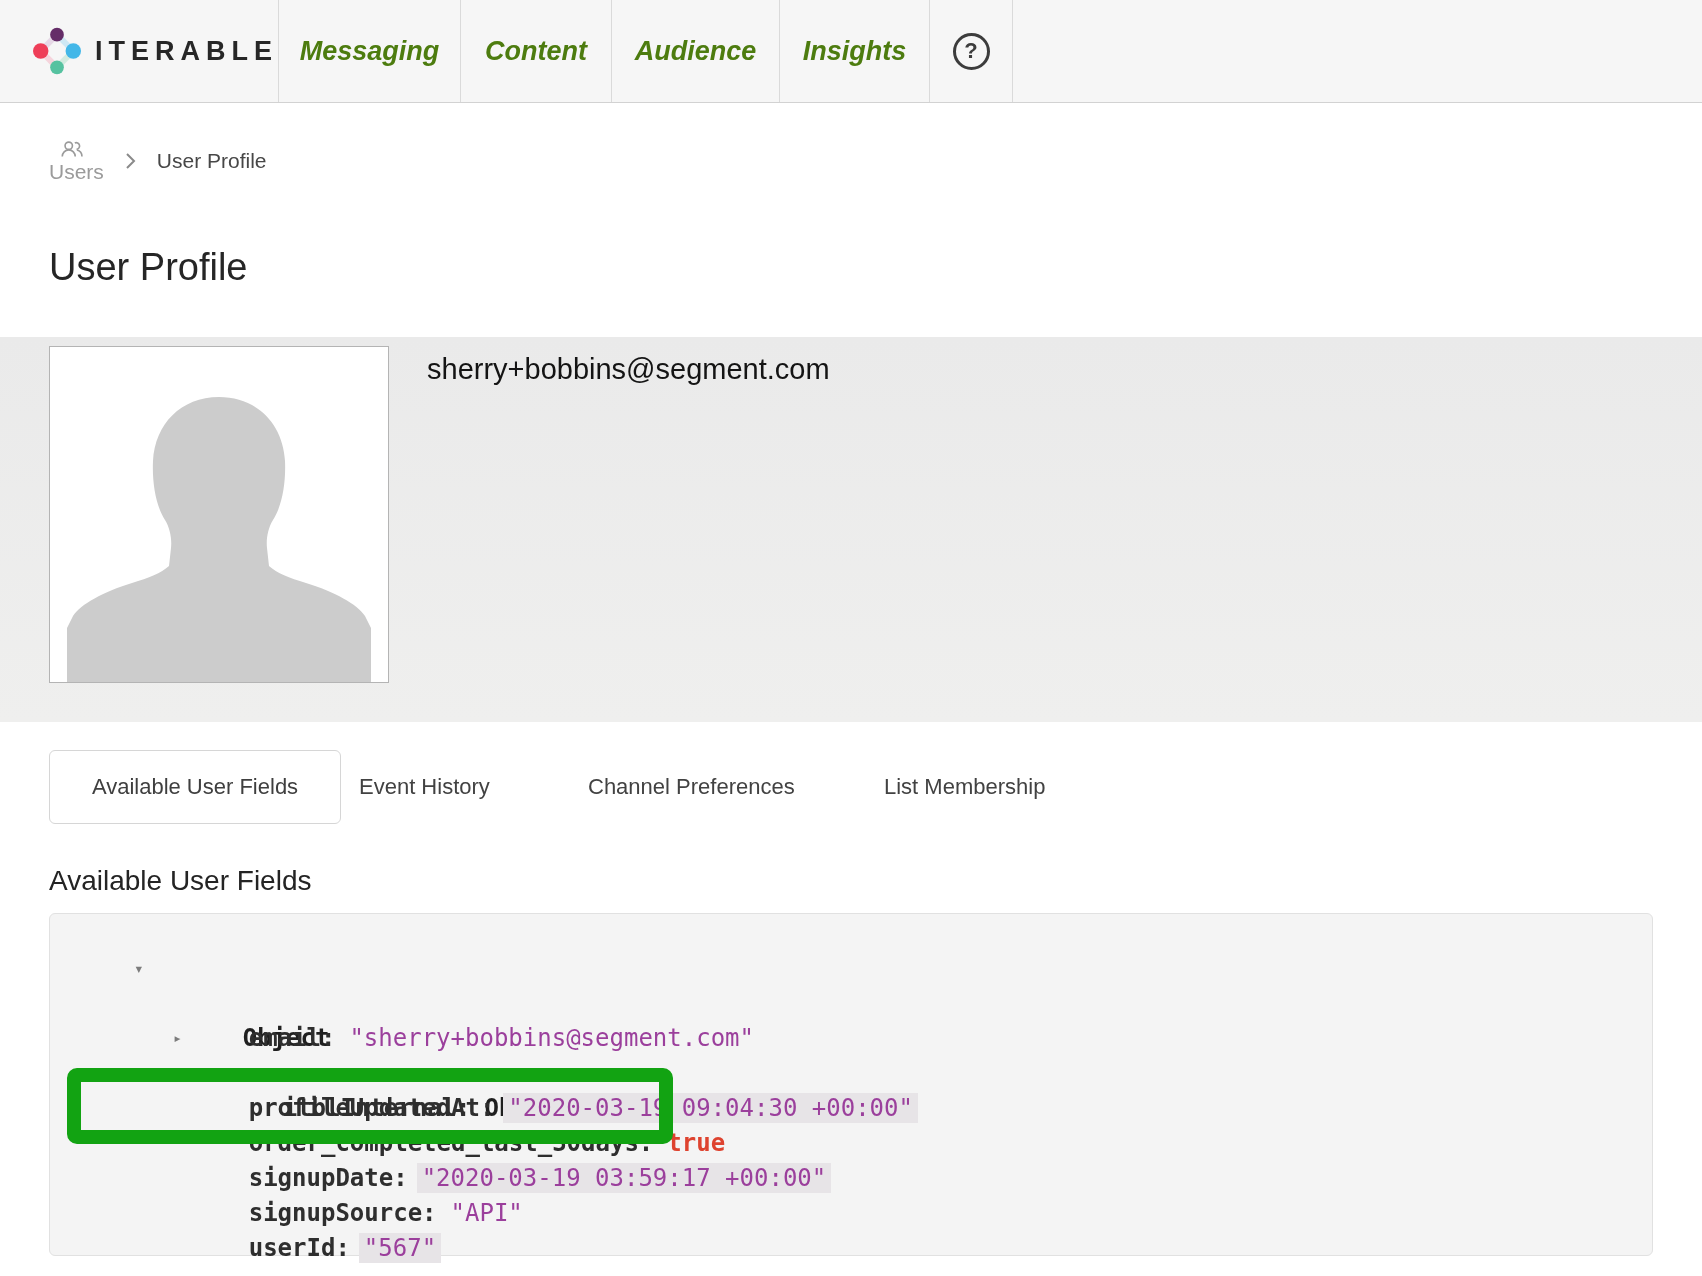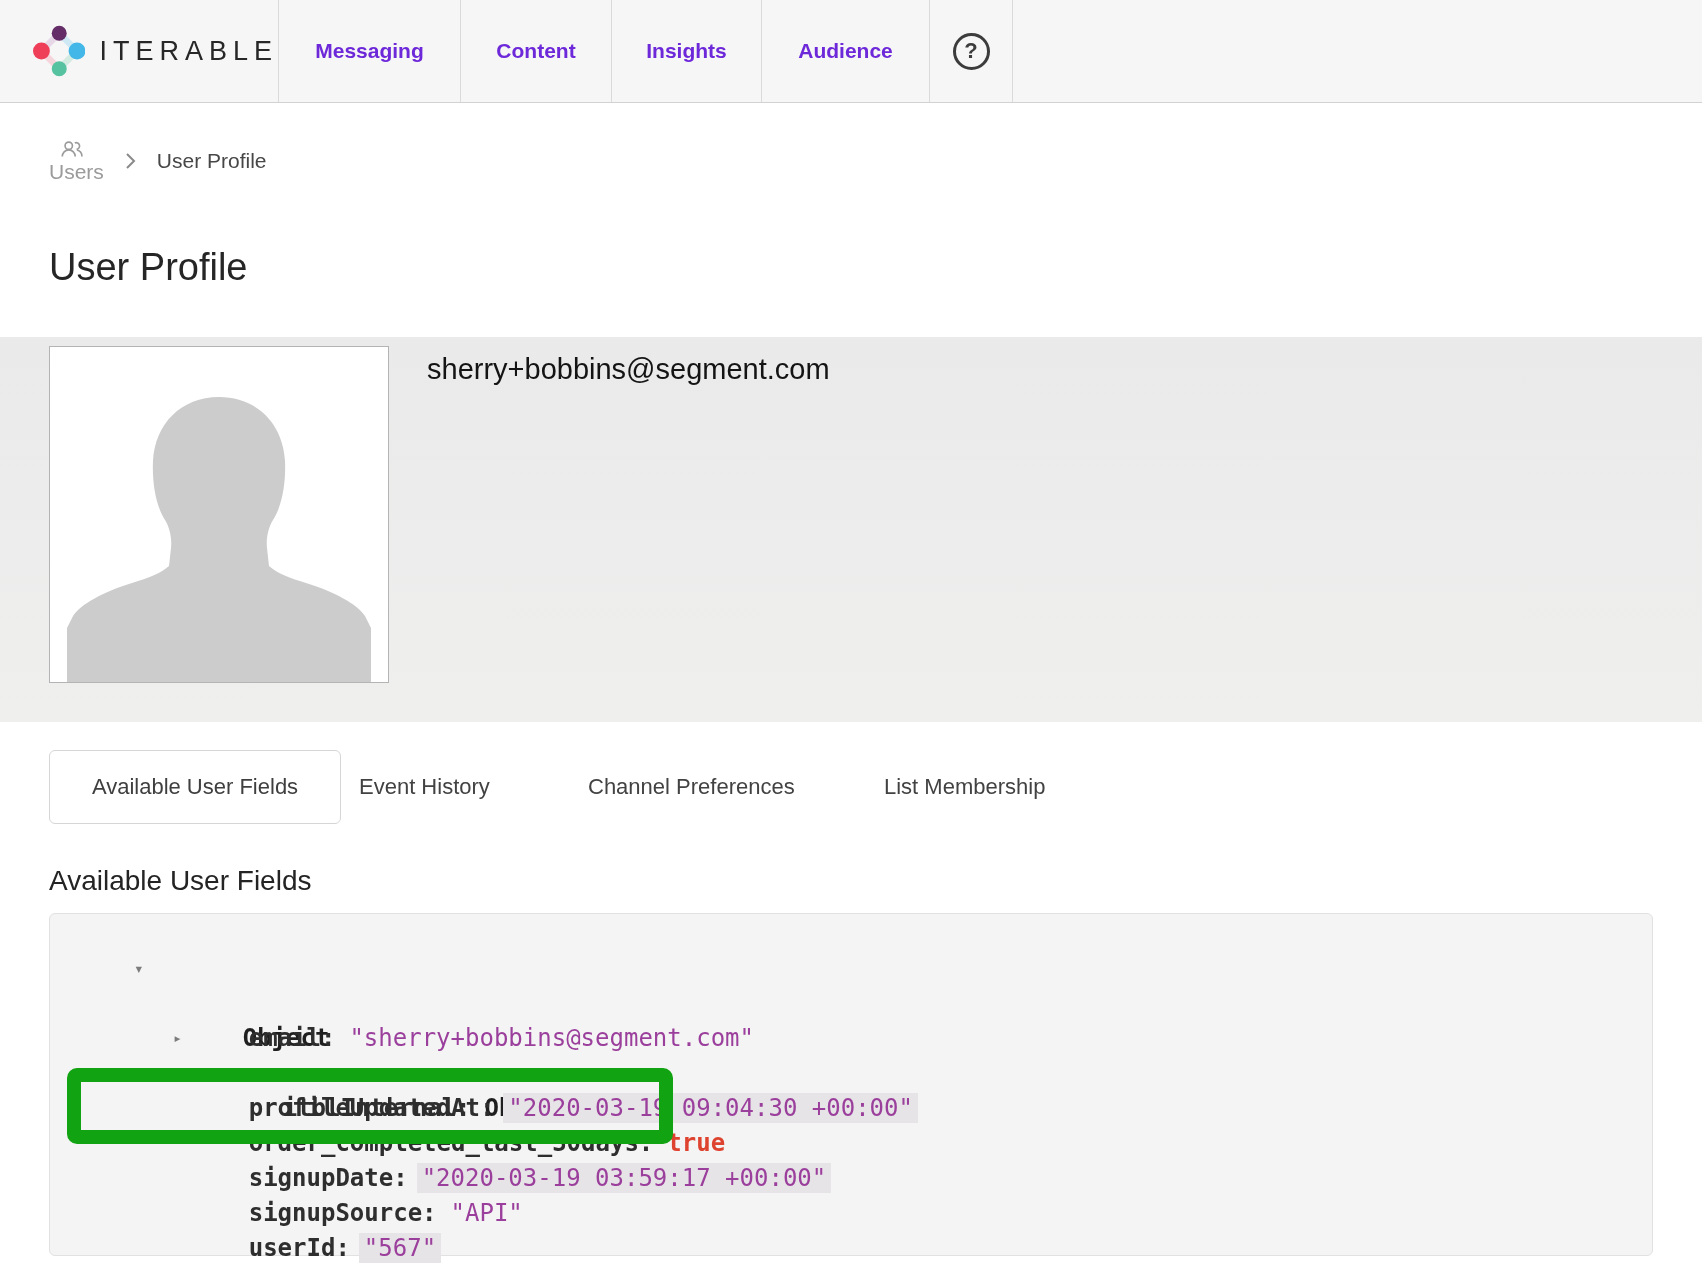--- a/index.html
+++ b/index.html
@@ -5,22 +5,22 @@
   html,body{margin:0;padding:0;background:#ffffff;}
   body{width:1702px;height:1276px;position:relative;overflow:hidden;
        font-family:"Liberation Sans",sans-serif;color:#262626;}
 
   
   .nav{position:absolute;top:0;left:0;width:1702px;height:102px;
        background:#f6f6f6;border-bottom:1px solid #d2d2d2;display:flex;align-items:stretch;}
   .nav-cell{display:flex;align-items:center;justify-content:center;
             border-right:1px solid #dadada;box-sizing:border-box;}
   .logo-cell{width:279px;justify-content:flex-start;padding-left:33px;}
-  .brand{font-size:27px;font-weight:400;letter-spacing:6px;color:#272727;margin-left:14px;}
-  .nav-item{font-size:21px;font-weight:700;color:#6d28d9;cursor:pointer;}
+  .brand{font-size:27px;font-weight:700;letter-spacing:6px;color:#272727;margin-left:14px;}
+  .nav-item{font-size:27px;font-weight:700;color:#4d7c0f;cursor:pointer;font-style:italic;}
   .help-cell{width:83px;}
   .help-circle{width:37px;height:37px;border:3px solid #3c3c3c;border-radius:50%;
                display:flex;align-items:center;justify-content:center;
                font-size:22px;font-weight:700;color:#3c3c3c;box-sizing:border-box;}
   .nav-fill{flex:1;}
 
   
   .breadcrumb{position:absolute;left:49px;top:146px;height:30px;display:flex;align-items:center;}
   .crumb-link{display:flex;align-items:center;color:#9b9b9b;font-size:21px;cursor:pointer;flex-direction:column;}
   .crumb-link svg{margin-right:8px;}
@@ -93,25 +93,25 @@
       <circle cx="28" cy="47" r="8" fill="#56c2a0"></circle>
     </svg>
     <span class="brand">ITERABLE</span>
   </div>
   <div class="nav-cell nav-item" style="width:182px">
     <span>Messaging</span>
   </div>
   <div class="nav-cell nav-item" style="width:151px">
     <span>Content</span>
   </div>
+  <div class="nav-cell nav-item" style="width:168px">
+    <span>Audience</span>
+  </div>
   <div class="nav-cell nav-item" style="width:150px">
     <span>Insights</span>
-  </div>
-  <div class="nav-cell nav-item" style="width:168px">
-    <span>Audience</span>
   </div>
   <div class="nav-cell help-cell">
     <span class="help-circle">
       <span>?</span>
     </span>
   </div>
   <div class="nav-fill"></div>
 </header>
 
 <nav class="breadcrumb">

